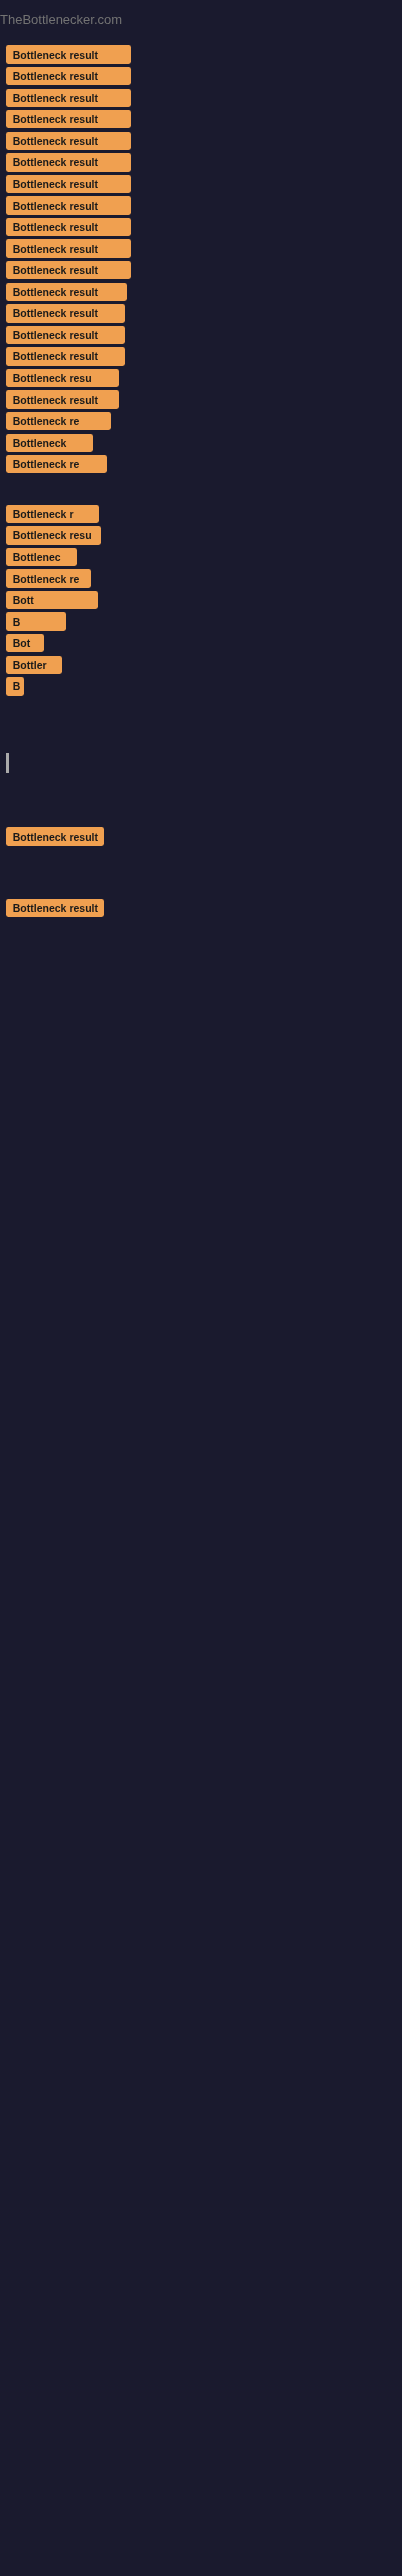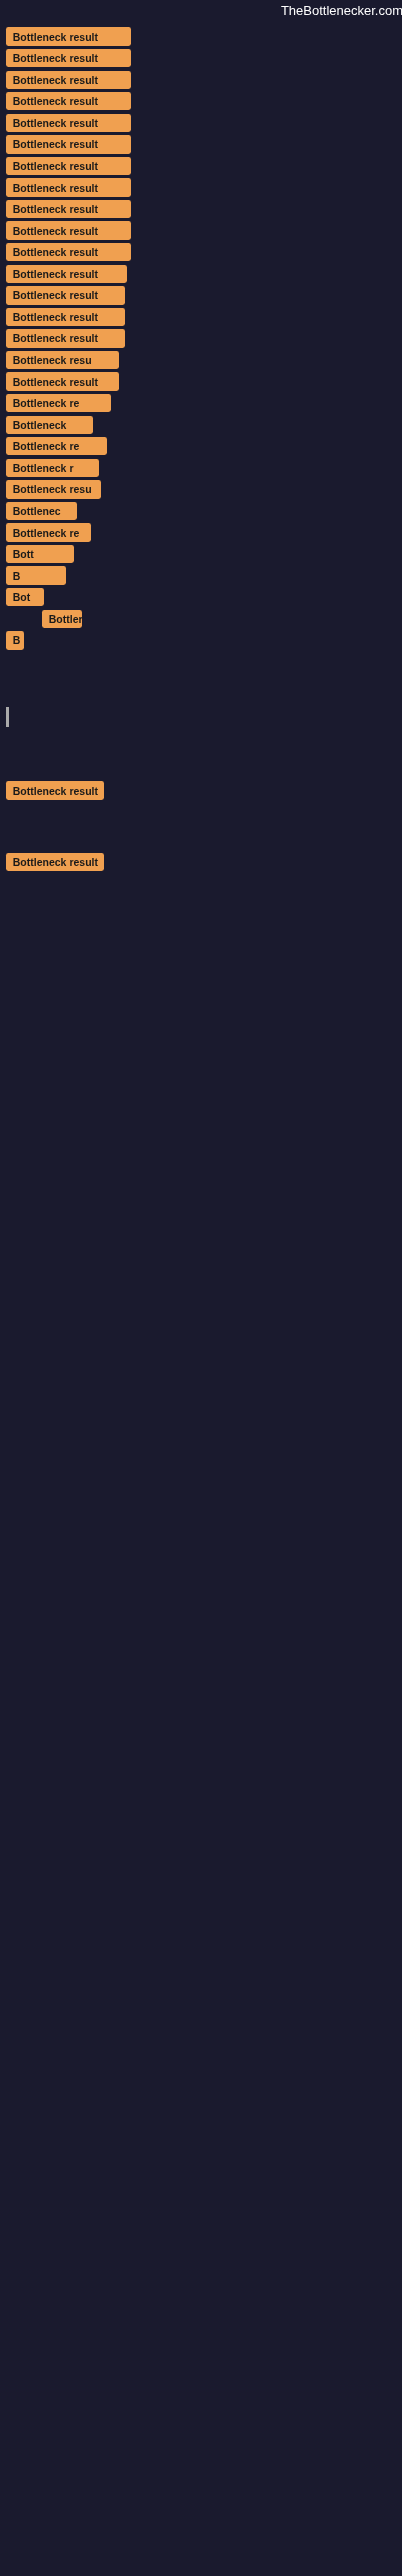--- a/index.html
+++ b/index.html
@@ -9,24 +9,24 @@
     }
     body {
       background-color: #1a1a2e;
       font-family: Arial, sans-serif;
       width: 403px;
       min-height: 2576px;
       position: relative;
       overflow-x: hidden;
     }
     .site-title {
-      text-align: right;
-      color: #ffffff;
+      text-align: left;
+      color: #737373;
       font-size: 13px;
-      padding: 3px 0;
+      padding: 12px 0;
       background-color: #1a1a2e;
     }
     .bottleneck-item {
       margin: 3.2px 6.4px;
       display: flex;
       align-items: center;
     }
     .bottleneck-badge {
       background-color: #f0a050;
       color: #1a1a1a;
@@ -55,29 +55,29 @@
     .item-10 .bottleneck-badge { width: 125px; }
     .item-11 .bottleneck-badge { width: 121px; }
     .item-12 .bottleneck-badge { width: 119px; }
     .item-13 .bottleneck-badge { width: 119px; }
     .item-14 .bottleneck-badge { width: 119px; }
     .item-15 .bottleneck-badge { width: 113px; }
     .item-16 .bottleneck-badge { width: 113px; }
     .item-17 .bottleneck-badge { width: 105px; }
     .item-18 .bottleneck-badge { width: 87px; }
     .item-19 .bottleneck-badge { width: 101px; }
-    .item-20 .bottleneck-badge { width: 93px; }
+    .item-20 .bottleneck-badge { width: 93px; margin-top: 28px; }
     .item-21 .bottleneck-badge { width: 95px; }
     .item-22 .bottleneck-badge { width: 71px; }
     .item-23 .bottleneck-badge { width: 85px; }
     .item-24 .bottleneck-badge { width: 72px; }
-    .item-25 .bottleneck-badge { width: 68px; }
+    .item-25 .bottleneck-badge { width: 92px; }
     .item-26 .bottleneck-badge { width: 60px; }
     .item-27 .bottleneck-badge { width: 38px; }
-    .item-28 .bottleneck-badge { width: 40px; margin-left: 36px; }
+    .item-28 .bottleneck-badge { width: 56px; }
     .item-29 .bottleneck-badge { width: 17.7px; }
 
     .spacer {
       height: 48px;
     }
     .cursor-line {
       width: 2.4px;
       height: 20px;
       background-color: #aaaaaa;
       margin: 6.4px 6.4px;

